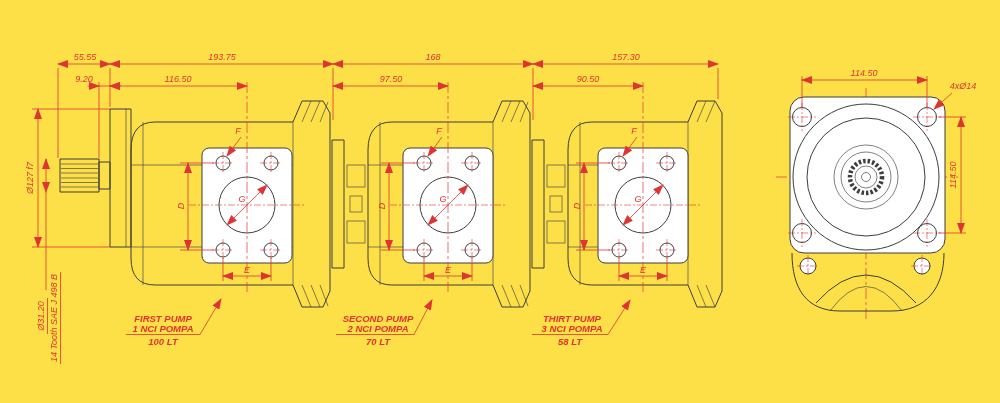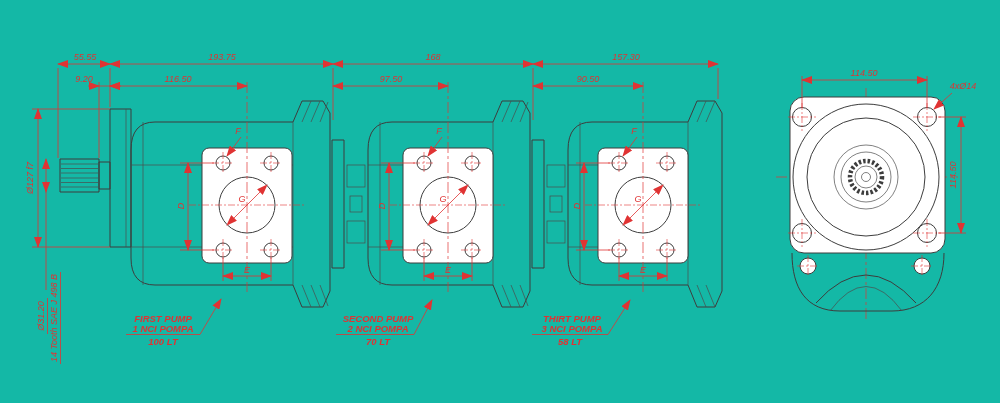--- a/index.html
+++ b/index.html
@@ -1,16 +1,16 @@
 <!DOCTYPE html>
 <html><head>
 <meta charset="utf-8">
 <style>
   html,body{margin:0;padding:0;background:#fff;}
-  .page{position:relative;width:1000px;height:403px;background:#14b8a6;overflow:hidden;
+  .page{position:relative;width:1000px;height:403px;background:#fde047;overflow:hidden;
         font-family:"Liberation Sans", sans-serif;}
   svg{display:block;}
   .ol{stroke:#3d3d3d;stroke-width:1;fill:none;stroke-linejoin:round;}
   .ol2{stroke:#4a4a4a;stroke-width:.7;fill:none;}
   .white{fill:#ffffff;}
   .dim{stroke:#e03333;stroke-width:.8;fill:none;}
   .cl{stroke:#e03333;stroke-width:.7;fill:none;stroke-dasharray:11 3 3 3;}
   .clh{stroke:#e03333;stroke-width:.6;fill:none;stroke-dasharray:7 2 2 2;}
   text.red{font:italic 9px "Liberation Sans", sans-serif;fill:#e03333;}
   text.redb{font:italic 600 9.5px "Liberation Sans", sans-serif;fill:#e03333;}

